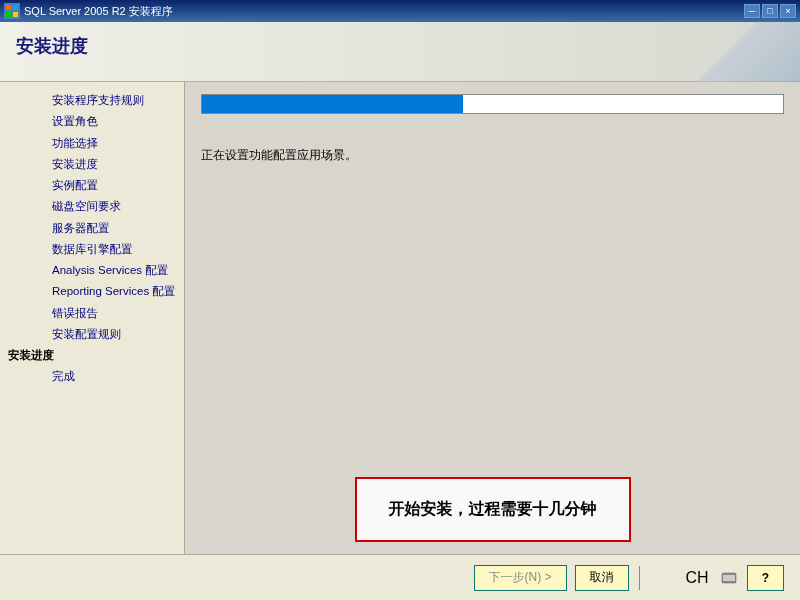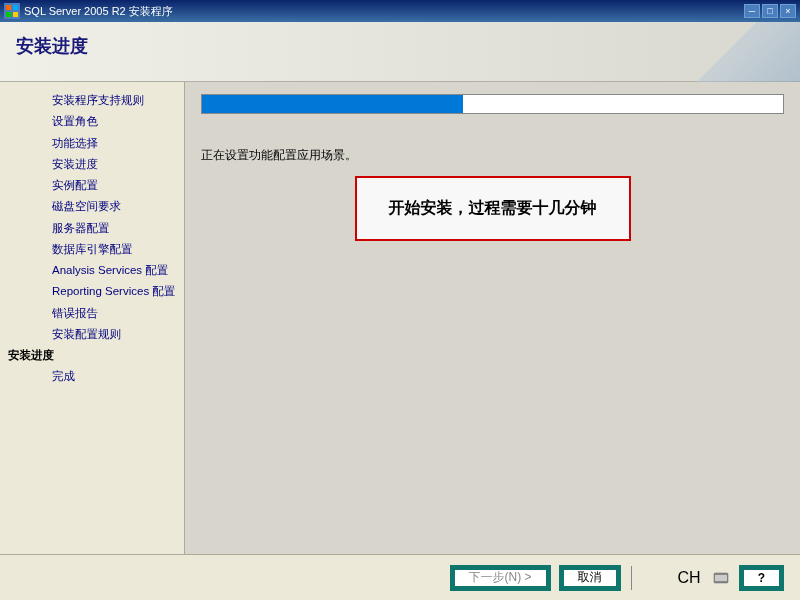--- a/index.html
+++ b/index.html
@@ -149,21 +149,21 @@
     .status-text {
       font-size: 12px;
       color: #000;
       margin-top: 21px;
     }
 
     
     .center-message {
       display: flex;
       justify-content: center;
-      align-items: flex-start;
+      align-items: flex-end;
       flex: 1;
     }
     .message-box {
       border: 2px solid #cc0000;
       background: #f8f8f8;
       padding: 20px 32px;
       font-size: 16px;
       font-weight: bold;
       color: #000;
     }
@@ -175,22 +175,22 @@
       padding: 8px 16px;
       display: flex;
       justify-content: flex-end;
       align-items: center;
       gap: 8px;
       height: 46px;
     }
     .btn {
       height: 26px;
       padding: 0 14px;
-      background: #ffffff;
-      border: 5px solid #0f766e;
+      background: #fef9c3;
+      border: 1px solid #0f766e;
       font-size: 12px;
       cursor: pointer;
       font-family: "SimSun", "Microsoft YaHei", sans-serif;
       display: flex;
       align-items: center;
     }
     .btn-disabled {
       color: #888;
       cursor: default;
     }

